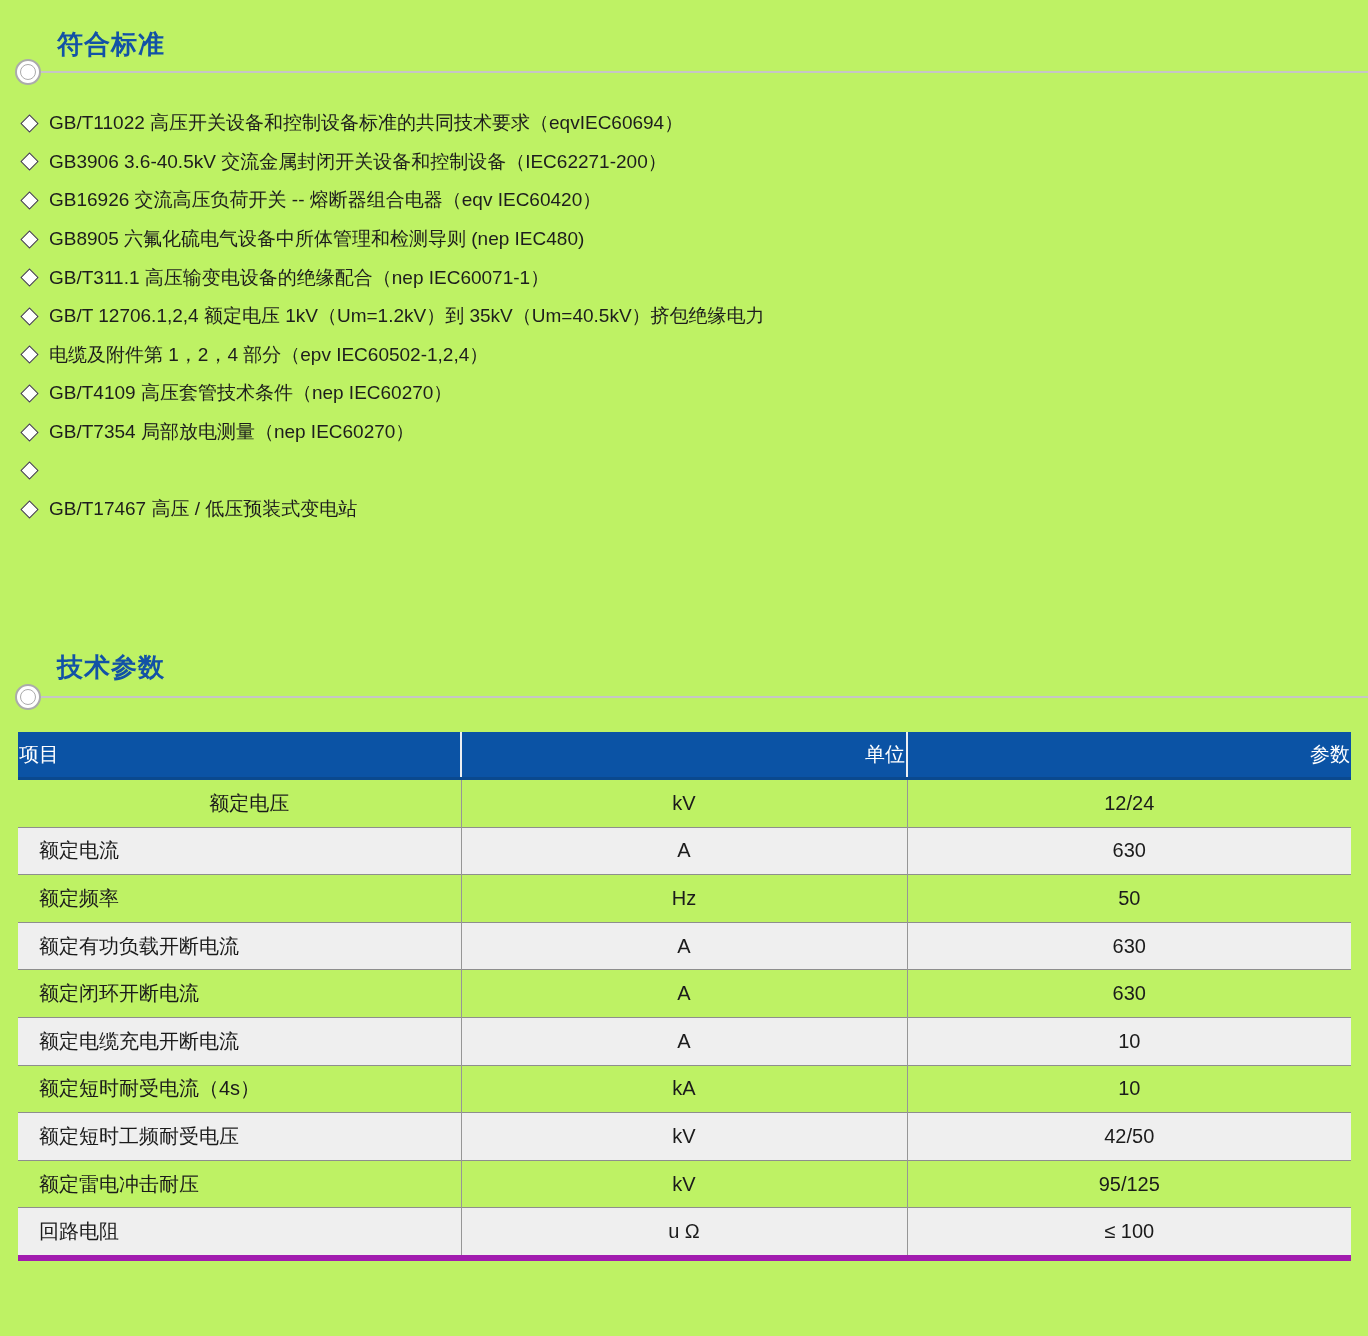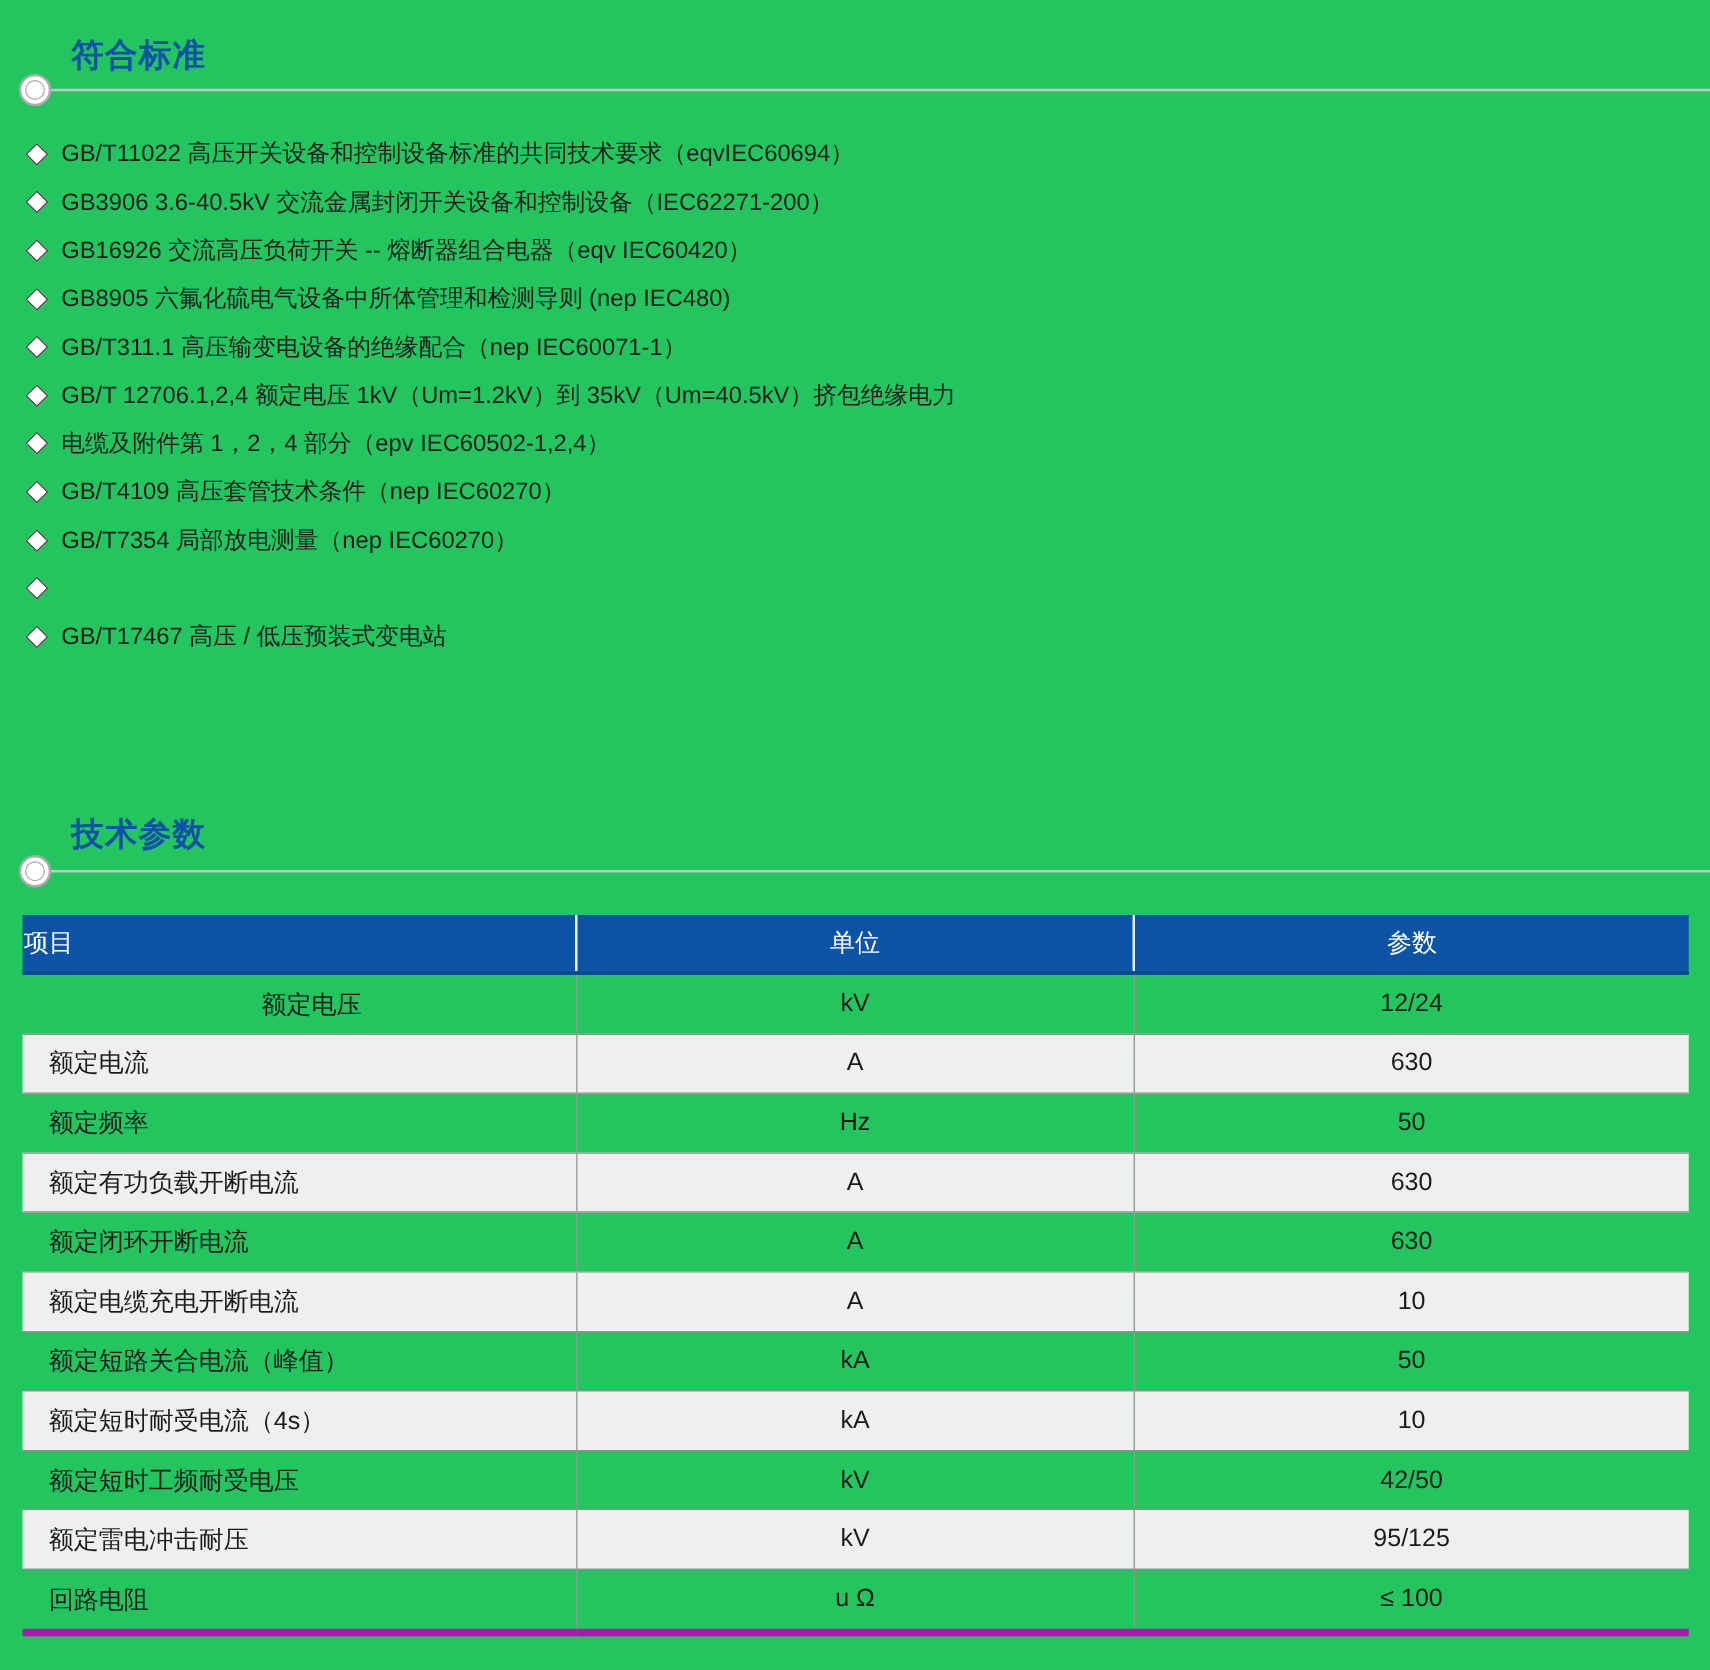--- a/index.html
+++ b/index.html
@@ -5,21 +5,21 @@
   html, body {
     margin: 0;
     padding: 0;
     background: #ffffff;
     font-family: "Liberation Sans", "DejaVu Sans", sans-serif;
   }
   .page {
     position: relative;
     width: 1368px;
     height: 1336px;
-    background: #22c55e;
+    background: #bef264;
     overflow: hidden;
   }
 
   
   .section-title {
     position: absolute;
     left: 57px;
     font-size: 26px;
     font-weight: bold;
     color: #1252A6;
@@ -101,21 +101,21 @@
   table.params thead th {
     height: 43px;
     background: #0B53A5;
     color: #ffffff;
     font-size: 20px;
     font-weight: normal;
     border-bottom: 3px solid #0A498F;
   }
   table.params thead th + th { border-left: 2px solid #EDEFF2; }
   th.col-item { text-align: left; }
-  th.col-center { text-align: center; }
+  th.col-center { text-align: right; }
 
   table.params tbody td {
     height: 44.6px;
     font-size: 20px;
     color: #1b1b1b;
     border-top: 1px solid #8E8E8E;
   }
   table.params tbody tr:first-child td { border-top: none; text-align: center; }
   table.params tbody td + td { border-left: 1px solid #969696; }
   table.params tbody tr:last-child td { border-bottom: 6px solid #a21caf; }
@@ -225,25 +225,20 @@
           <td class="cell-item">额定闭环开断电流</td>
           <td class="cell-center">A</td>
           <td class="cell-center">630</td>
         </tr>
         <tr>
           <td class="cell-item">额定电缆充电开断电流</td>
           <td class="cell-center">A</td>
           <td class="cell-center">10</td>
         </tr>
         <tr>
-          <td class="cell-item">额定短路关合电流（峰值）</td>
-          <td class="cell-center">kA</td>
-          <td class="cell-center">50</td>
-        </tr>
-        <tr>
           <td class="cell-item">额定短时耐受电流（4s）</td>
           <td class="cell-center">kA</td>
           <td class="cell-center">10</td>
         </tr>
         <tr>
           <td class="cell-item">额定短时工频耐受电压</td>
           <td class="cell-center">kV</td>
           <td class="cell-center">42/50</td>
         </tr>
         <tr>

